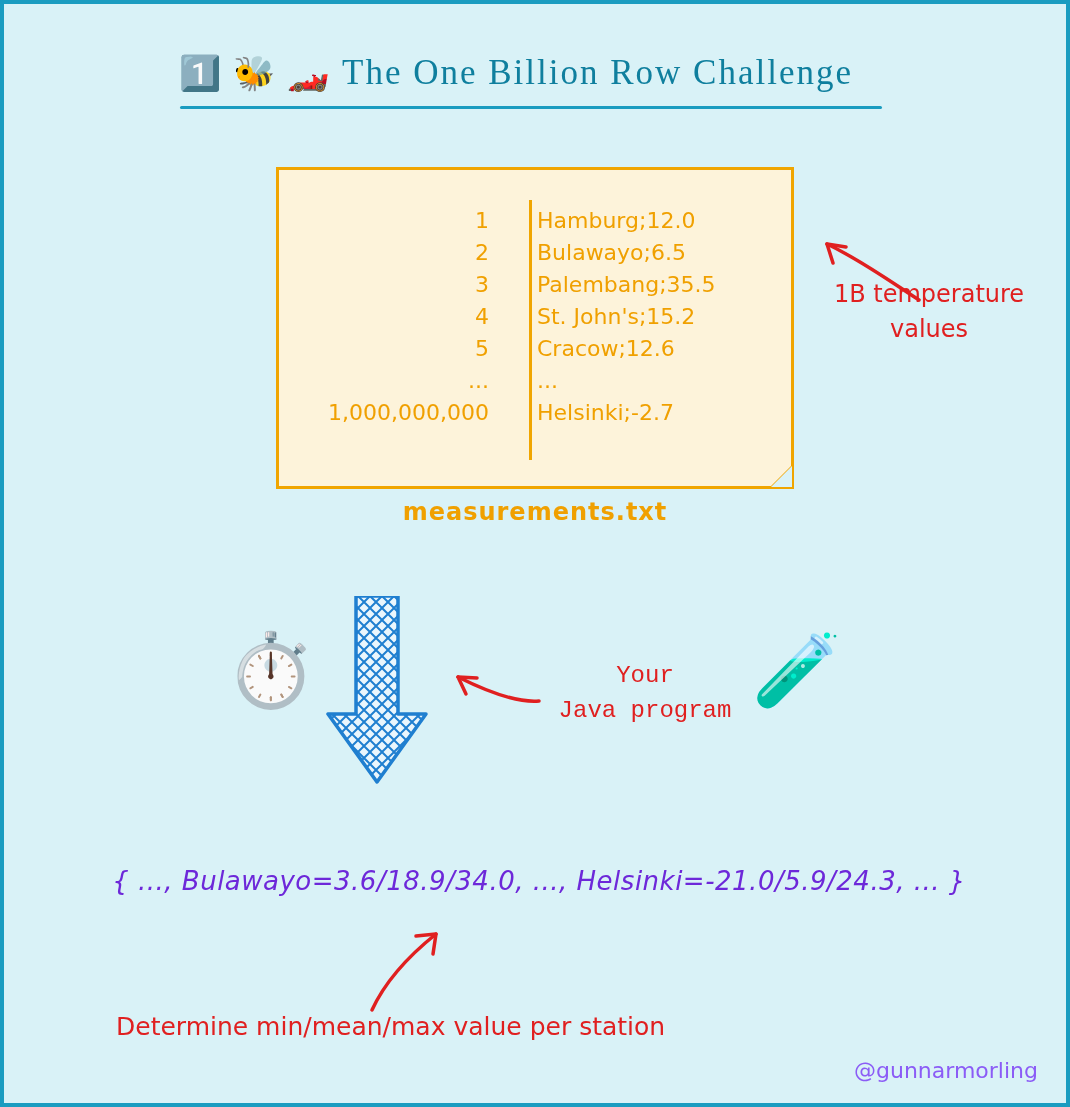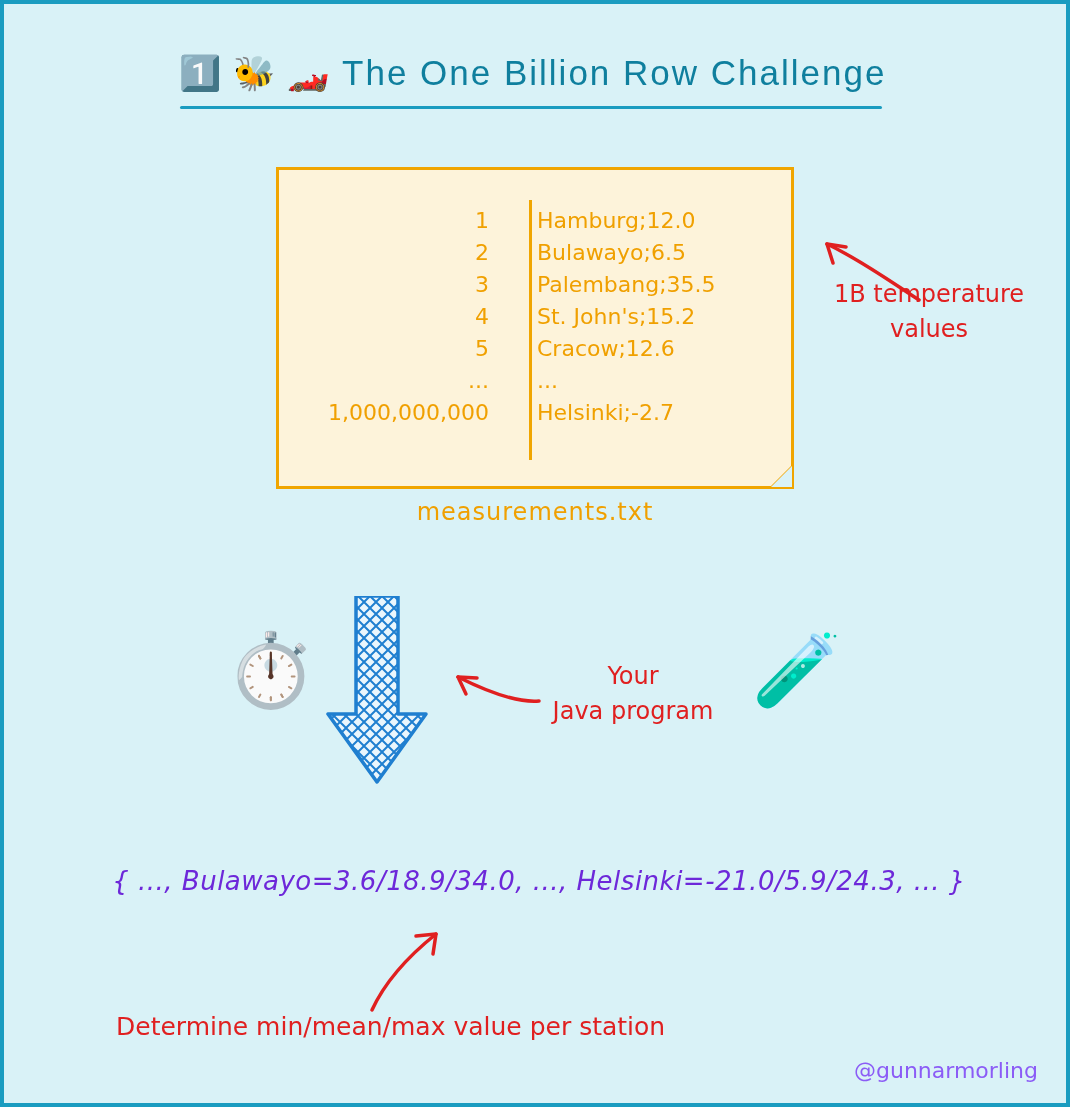--- a/index.html
+++ b/index.html
@@ -29,21 +29,21 @@
     height: 62px;
     display: flex;
     align-items: center;
     gap: 12px;
   }
   .title-emoji {
     font-size: 34px;
     line-height: 1;
   }
   #title-text {
-    font-family: Liberation Sans, sans-serif;
+    font-family: Liberation Serif, serif;
     font-size: 35px;
     color: #0f7f9e;
     letter-spacing: 2px;
     white-space: nowrap;
   }
   #title-underline {
     position: absolute;
     left: 176px;
     top: 102px;
     width: 702px;
@@ -119,42 +119,43 @@
     background: #f0a500;
   }
   #file-name {
     position: absolute;
     left: 272px;
     top: 494px;
     width: 518px;
     text-align: center;
     color: #f0a000;
     font-size: 24px;
-    font-weight: normal;
+    font-weight: bold;
     letter-spacing: 1px;
   }
 
   
   .hand-note {
     position: absolute;
     color: #e02020;
     font-size: 24px;
     line-height: 1.45;
     text-align: center;
     white-space: pre-line;
   }
   #note-1b {
     left: 800px;
     top: 273px;
     width: 250px;
   }
   #note-java {
-    left: 514px;
+    left: 526px;
     top: 655px;
     width: 230px;
+    font-family: Liberation Mono, monospace;
   }
   #note-determine {
     left: 112px;
     top: 1005px;
     width: 660px;
     text-align: left;
     font-size: 25px;
   }
 
   

